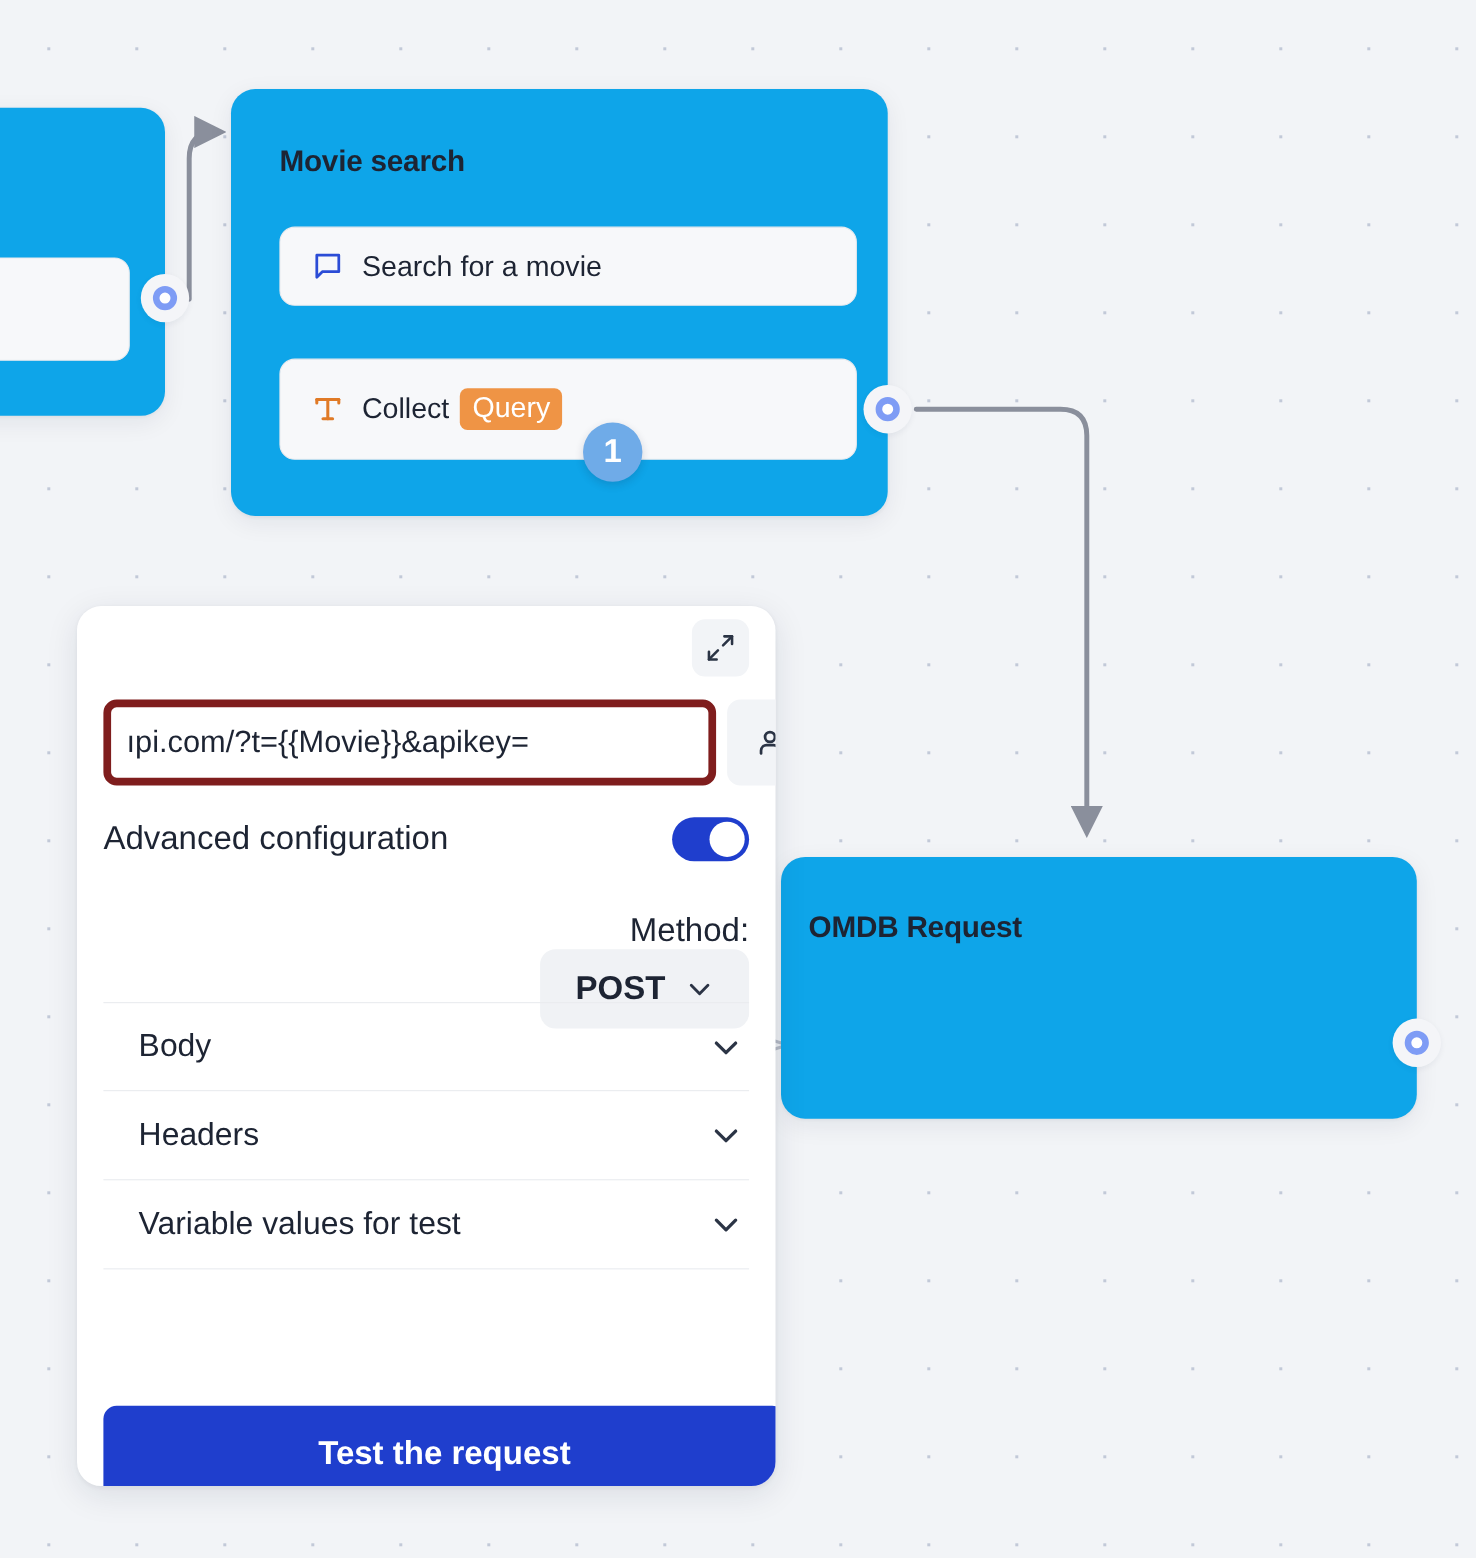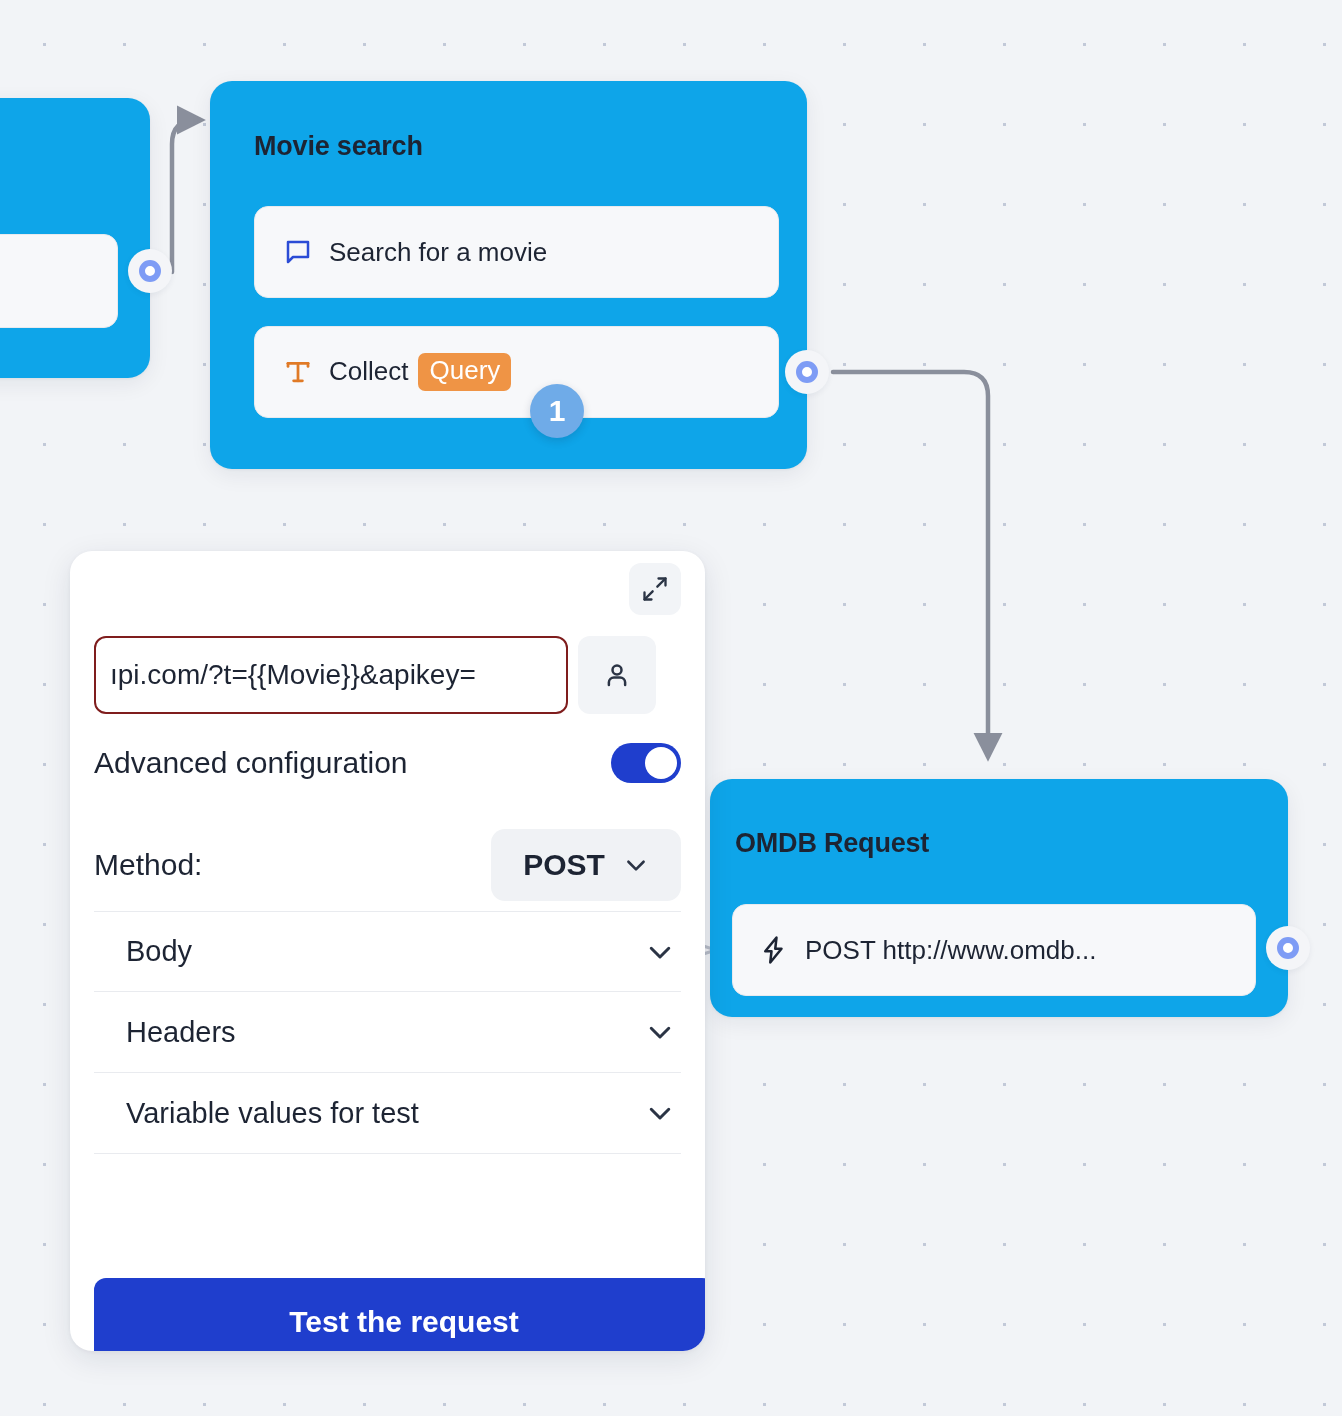--- a/index.html
+++ b/index.html
@@ -106,21 +106,21 @@
   
   #node-movie-search {
     left: 210px;
     top: 81px;
     width: 597px;
     height: 388px;
     padding: 0;
   }
   #node-movie-search .node-title { position: absolute; left: 44px; top: 50px; }
   #node-movie-search .node-row.r1 {
-    position: absolute; left: 44px; top: 125px; width: 525px; height: 92px; padding-left: 28px;
+    position: absolute; left: 44px; top: 125px; width: 525px; height: 72px; padding-left: 28px;
   }
   #node-movie-search .node-row.r2 {
     position: absolute; left: 44px; top: 245px; width: 525px; height: 92px; padding-left: 28px;
   }
 
   
   #node-omdb {
     left: 710px;
     top: 779px;
     width: 578px;
@@ -202,24 +202,24 @@
 
   .url-row {
     position: absolute;
     left: 24px;
     top: 85px;
     display: flex;
     gap: 10px;
     align-items: stretch;
   }
   #input-url {
-    width: 474px;
+    width: 557px;
     height: 78px;
     box-sizing: border-box;
-    border: 2px solid #7f1d1d;
+    border: 7px solid #7f1d1d;
     border-radius: 12px;
     background: #ffffff;
     font-family: "Liberation Sans", sans-serif;
     font-size: 28px;
     color: #1d2433;
     padding: 0 14px;
     outline: none;
   }
   #btn-user-picker {
     width: 78px;
@@ -260,22 +260,23 @@
     border-radius: 50%;
     background: #ffffff;
   }
 
   .method-row {
     position: absolute;
     left: 24px;
     top: 278px;
     width: 587px;
     display: flex;
-    align-items: center;
+    align-items: flex-end;
     justify-content: space-between;
+    flex-direction: column;
   }
   .method-label { font-size: 30px; color: #1d2433; }
   #select-method {
     background: #f0f2f5;
     border-radius: 14px;
     width: 190px;
     height: 72px;
     display: flex;
     align-items: center;
     justify-content: center;
@@ -366,28 +367,20 @@
     </span>
     <span class="row-label">
       <span>Collect</span>
       <span class="var-chip">Query</span>
     </span>
   </div>
 </div>
 
 <div class="node" id="node-omdb">
   <div class="node-title">OMDB Request</div>
-  <div class="node-row">
-    <span class="icon">
-      <svg width="30" height="30" viewBox="0 0 24 24" fill="none" stroke="#1d2433" stroke-width="2" stroke-linecap="round" stroke-linejoin="round">
-        <path d="M14 2 L5 13 h5 l-1 9 9-11 h-5 z"></path>
-      </svg>
-    </span>
-    <span class="row-label">POST http://www.omdb...</span>
-  </div>
 </div>
 
 <div class="handle" id="handle-previous-out"></div>
 <div class="handle" id="handle-movie-out"></div>
 <div class="handle" id="handle-omdb-out"></div>
 
 <div class="badge" id="badge-1">1</div>
 <div class="badge" id="badge-2">2</div>
 
 <div id="panel-request-config">

